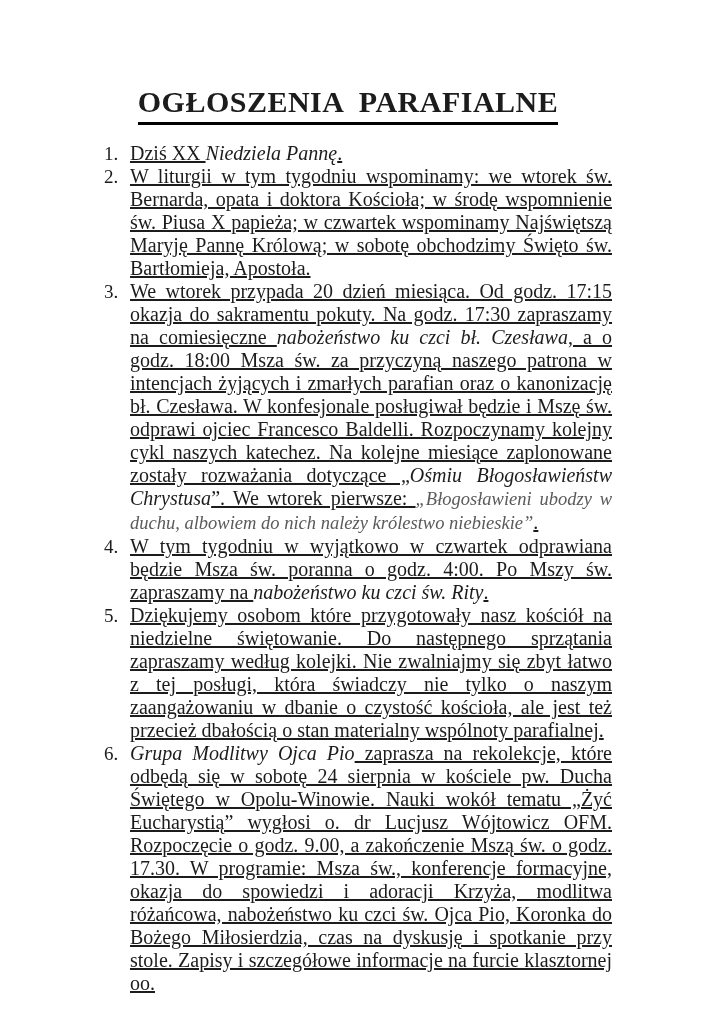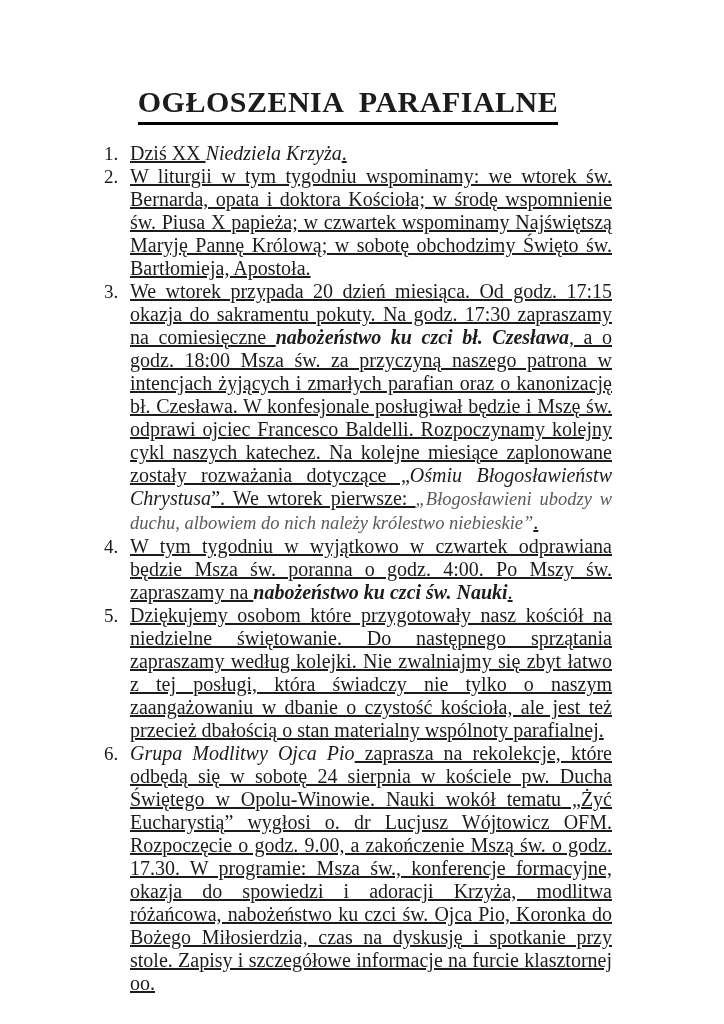--- a/index.html
+++ b/index.html
@@ -43,49 +43,49 @@
     line-height: 23px;
   }
   .num {
     position: absolute;
     left: 0;
     top: 0;
     font-size: 19px;
   }
   .seg-normal { font-style: normal; text-decoration: underline; }
   .seg-italic { font-style: italic; }
-  .seg-bold_italic { font-style: italic; font-weight: bold; }
+  .seg-bold_italic { font-style: italic; font-weight: normal; }
   .seg-quote { font-style: italic; color: #5a5a5a; font-size: 18.5px; }
 </style>
 </head>
 <body>
 
 <div class="page">
   <div class="title-row">
     <h1 class="title">OGŁOSZENIA  PARAFIALNE</h1>
   </div>
   <div class="list">
   <div class="item">
     <span class="num">1.</span>
-    <span class="body"><span class="seg-normal">Dziś XX </span><span class="seg-italic">Niedziela Krzyża</span><span class="seg-normal">.</span></span>
+    <span class="body"><span class="seg-normal">Dziś XX </span><span class="seg-italic">Niedziela Pannę</span><span class="seg-normal">.</span></span>
   </div>
 
   <div class="item">
     <span class="num">2.</span>
     <span class="body"><span class="seg-normal">W liturgii w tym tygodniu wspominamy: we wtorek św. Bernarda, opata i doktora Kościoła; w środę wspomnienie św. Piusa X papieża; w czwartek wspominamy Najświętszą Maryję Pannę Królową; w sobotę obchodzimy Święto św. Bartłomieja, Apostoła.</span></span>
   </div>
 
   <div class="item">
     <span class="num">3.</span>
     <span class="body"><span class="seg-normal">We wtorek przypada 20 dzień miesiąca. Od godz. 17:15 okazja do sakramentu pokuty. Na godz. 17:30 zapraszamy na comiesięczne </span><span class="seg-bold_italic">nabożeństwo ku czci bł. Czesława</span><span class="seg-normal">, a o godz. 18:00 Msza św. za przyczyną naszego patrona w intencjach żyjących i zmarłych parafian oraz o kanonizację bł. Czesława. W konfesjonale posługiwał będzie i Mszę św. odprawi ojciec Francesco Baldelli. Rozpoczynamy kolejny cykl naszych katechez. Na kolejne miesiące zaplonowane zostały rozważania dotyczące „</span><span class="seg-italic">Ośmiu Błogosławieństw Chrystusa</span><span class="seg-normal">”. We wtorek pierwsze: </span><span class="seg-quote">„Błogosławieni ubodzy w duchu, albowiem do nich należy królestwo niebieskie”</span><span class="seg-normal">.</span></span>
   </div>
 
   <div class="item">
     <span class="num">4.</span>
-    <span class="body"><span class="seg-normal">W tym tygodniu w wyjątkowo w czwartek odprawiana będzie Msza św. poranna o godz. 4:00. Po Mszy św. zapraszamy na </span><span class="seg-bold_italic">nabożeństwo ku czci św. Nauki</span><span class="seg-normal">.</span></span>
+    <span class="body"><span class="seg-normal">W tym tygodniu w wyjątkowo w czwartek odprawiana będzie Msza św. poranna o godz. 4:00. Po Mszy św. zapraszamy na </span><span class="seg-bold_italic">nabożeństwo ku czci św. Rity</span><span class="seg-normal">.</span></span>
   </div>
 
   <div class="item">
     <span class="num">5.</span>
     <span class="body"><span class="seg-normal">Dziękujemy osobom które przygotowały nasz kościół na niedzielne świętowanie. Do następnego sprzątania zapraszamy według kolejki. Nie zwalniajmy się zbyt łatwo z tej posługi, która świadczy nie tylko o naszym zaangażowaniu w dbanie o czystość kościoła, ale jest też przecież dbałością o stan materialny wspólnoty parafialnej.</span></span>
   </div>
 
   <div class="item">
     <span class="num">6.</span>
     <span class="body"><span class="seg-italic">Grupa Modlitwy Ojca Pio</span><span class="seg-normal"> zaprasza na rekolekcje, które odbędą się w sobotę 24 sierpnia w kościele pw. Ducha Świętego w Opolu-Winowie. Nauki wokół tematu „Żyć Eucharystią” wygłosi o. dr Lucjusz Wójtowicz OFM. Rozpoczęcie o godz. 9.00, a zakończenie Mszą św. o godz. 17.30. W programie: Msza św., konferencje formacyjne, okazja do spowiedzi i adoracji Krzyża, modlitwa różańcowa, nabożeństwo ku czci św. Ojca Pio, Koronka do Bożego Miłosierdzia, czas na dyskusję i spotkanie przy stole. Zapisy i szczegółowe informacje na furcie klasztornej oo.</span></span>

